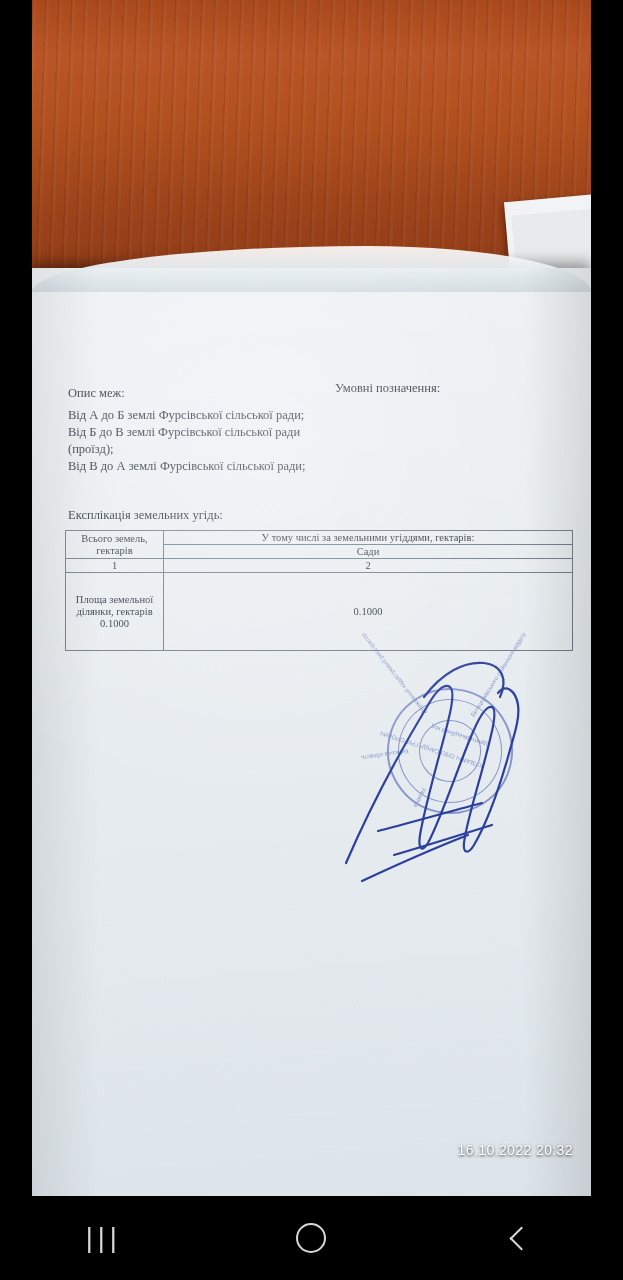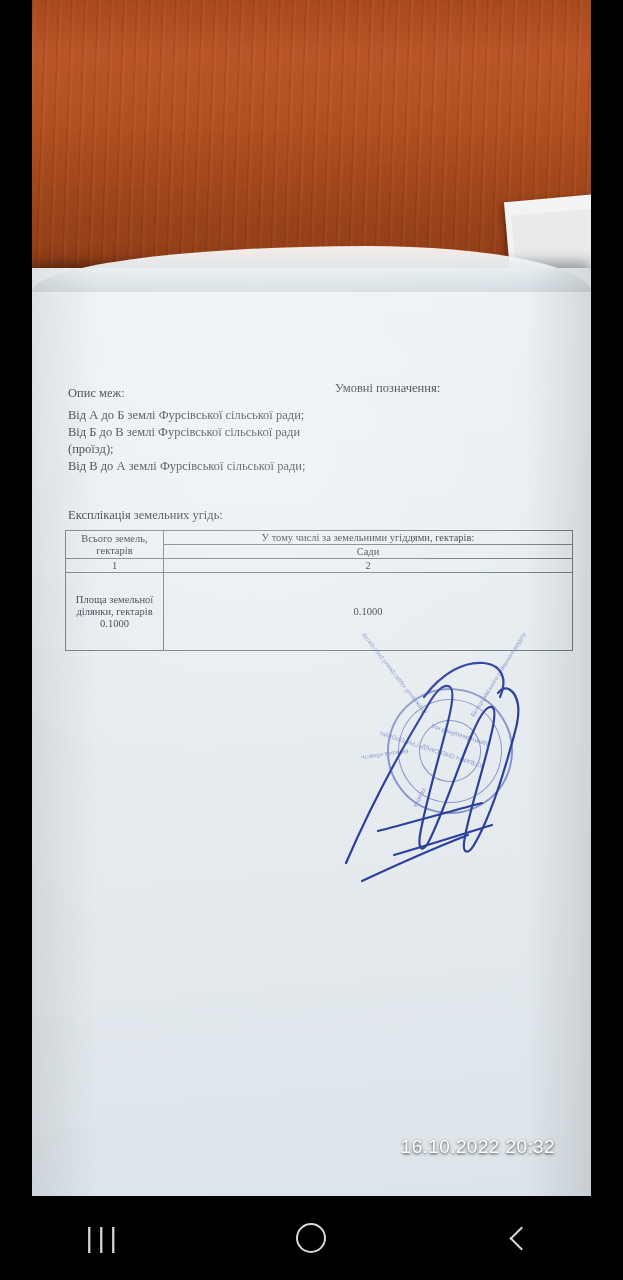--- a/index.html
+++ b/index.html
@@ -151,24 +151,24 @@
 
   
   .sig {
     position:absolute; left: 300px; top: 385px;
     width: 230px; height: 260px;
     pointer-events:none;
   }
 
   
   .timestamp {
-    position:absolute; right: 36px; bottom: 38px;
+    position:absolute; right: 18px; bottom: 38px;
     color: #ffffff;
     font-family: "Liberation Sans", sans-serif;
-    font-size: 19px;
+    font-size: 14px;
     letter-spacing: .4px;
     text-shadow: 0 1px 3px rgba(0,0,0,.8);
   }
 
   
   #navbar {
     position:absolute; left:0; bottom:0; width:623px; height:84px;
     background:#000;
     display:flex; align-items:center; justify-content:space-around;
   }

